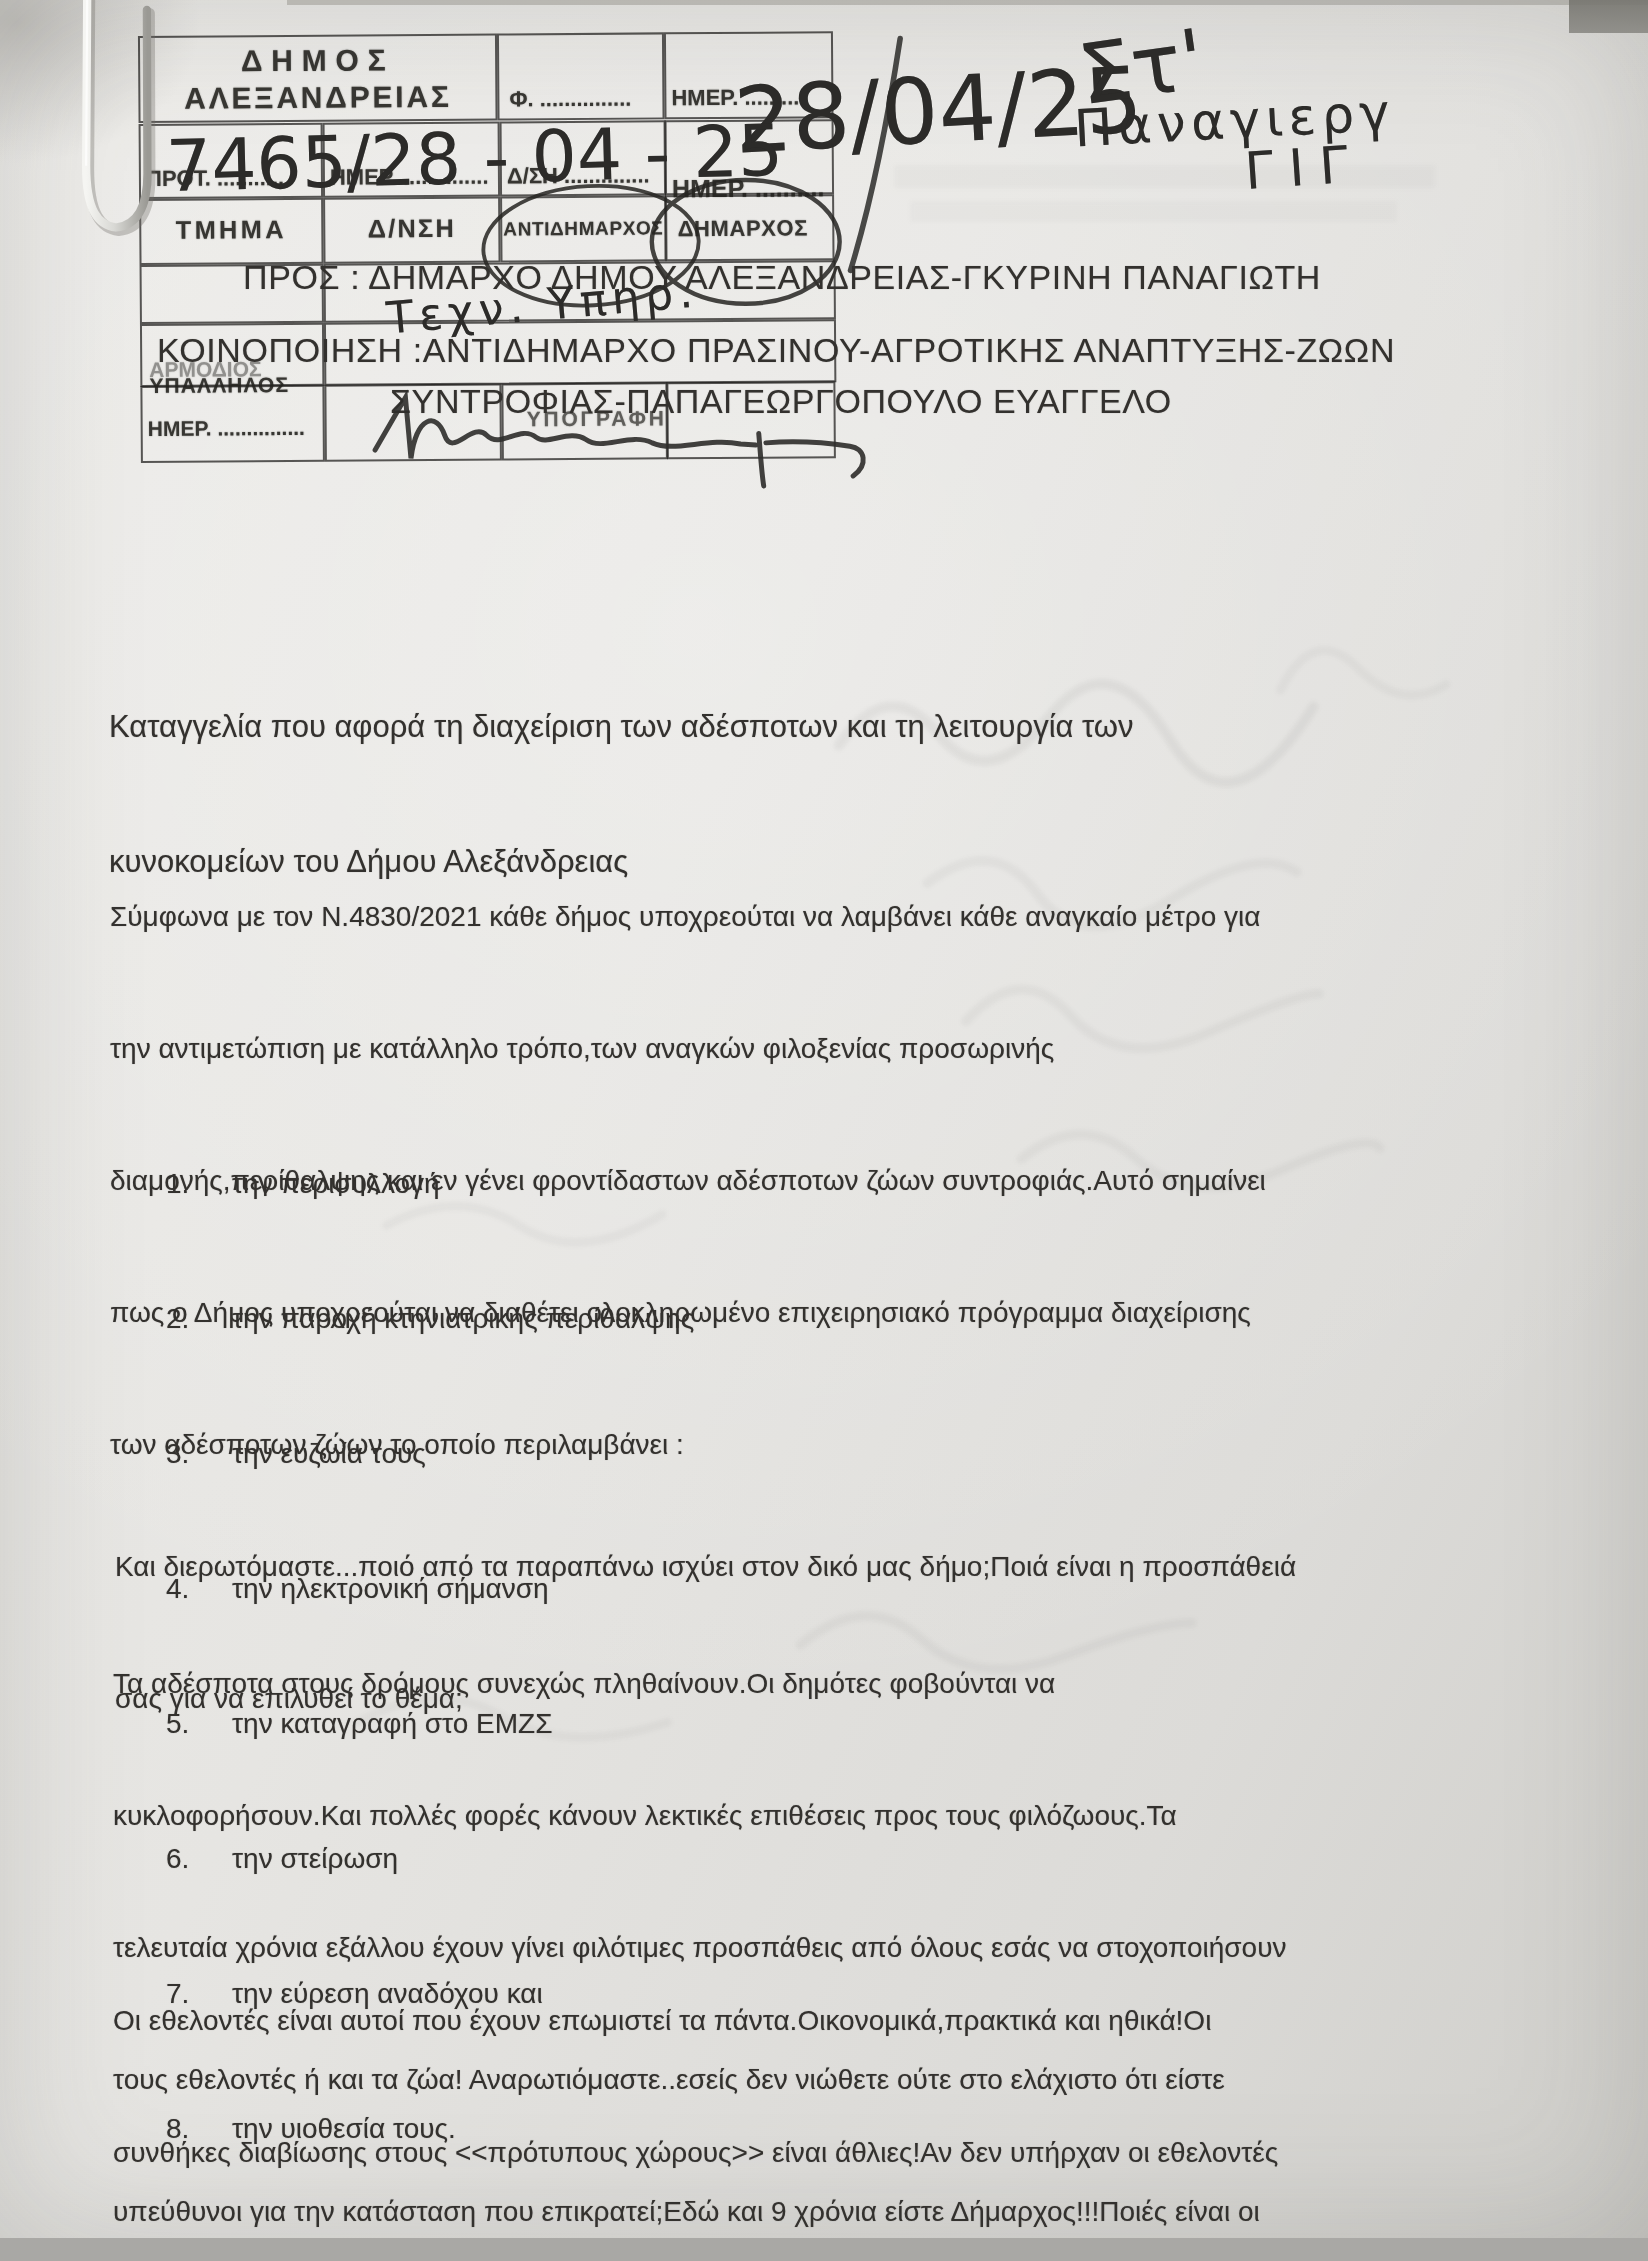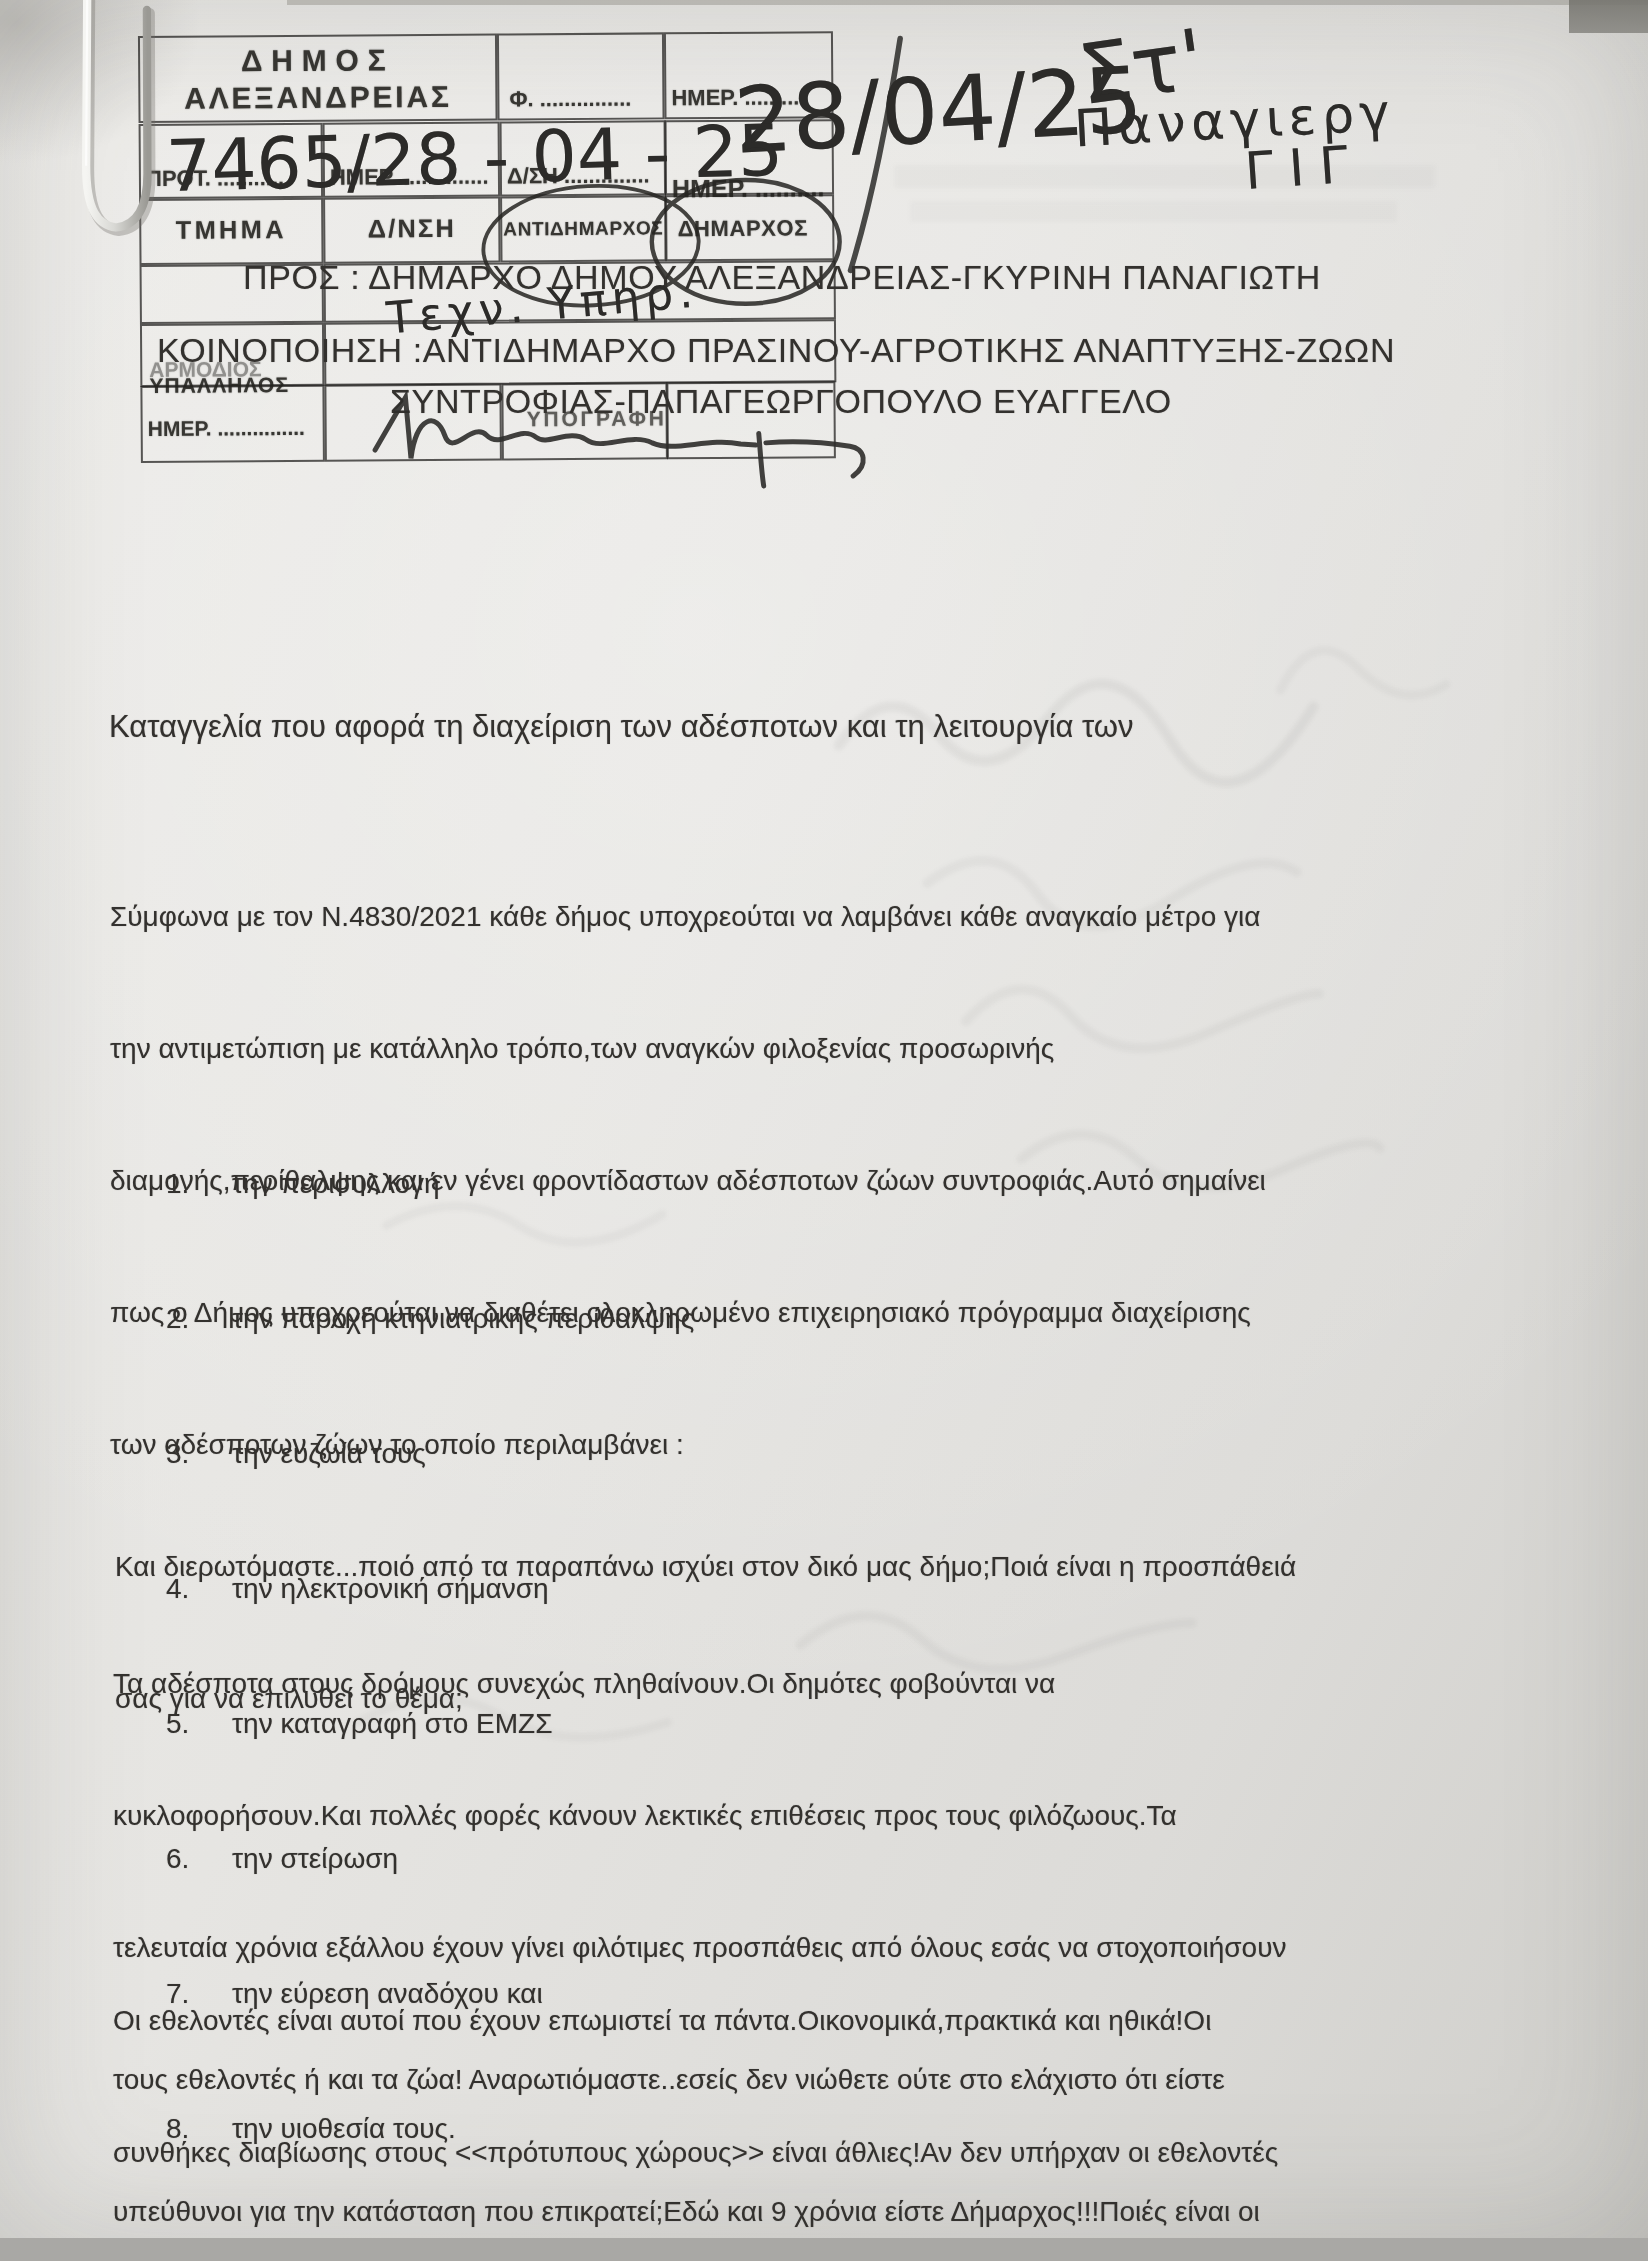--- a/index.html
+++ b/index.html
@@ -114,20 +114,21 @@
   <svg style="position:absolute;left:353px;top:381px;" width="541" height="116" viewBox="0 0 980 210">
     <g fill="none" stroke="#2e2d2b" stroke-width="9" stroke-linecap="round" opacity="0.9">
       <path d="M40,125 L95,30 L105,140 C115,62 152,56 166,98 C180,140 216,72 242,98 C268,124 302,78 332,102 C352,118 392,86 422,106 C452,128 502,92 542,112 C582,130 642,102 702,114 L730,116"></path>
       <path d="M735,95 C738,130 740,165 744,190"></path>
       <path d="M748,112 C800,108 860,112 900,118 C928,122 934,152 906,172"></path>
     </g>
   </svg>
 
   <div class="typed title" style="left:109px;top:614px;">
     <div>Καταγγελία που αφορά τη διαχείριση των αδέσποτων και τη λειτουργία των</div>
+    <div>κυνοκομείων του Δήμου Αλεξάνδρειας</div>
   </div>
 
   <div class="typed para" style="left:110px;top:807px;">
     <div>Σύμφωνα με τον Ν.4830/2021 κάθε δήμος υποχρεούται να λαμβάνει κάθε αναγκαίο μέτρο για</div>
     <div>την αντιμετώπιση με κατάλληλο τρόπο,των αναγκών φιλοξενίας προσωρινής</div>
     <div>διαμονής,περίθαλψης και εν γένει φροντίδαστων αδέσποτων ζώων συντροφιάς.Αυτό σημαίνει</div>
     <div>πως ο Δήμος υποχρεούται να διαθέτει ολοκληρωμένο επιχειρησιακό πρόγραμμα διαχείρισης</div>
     <div>των αδέσποτων ζώων το οποίο περιλαμβάνει :</div>
   </div>
 

